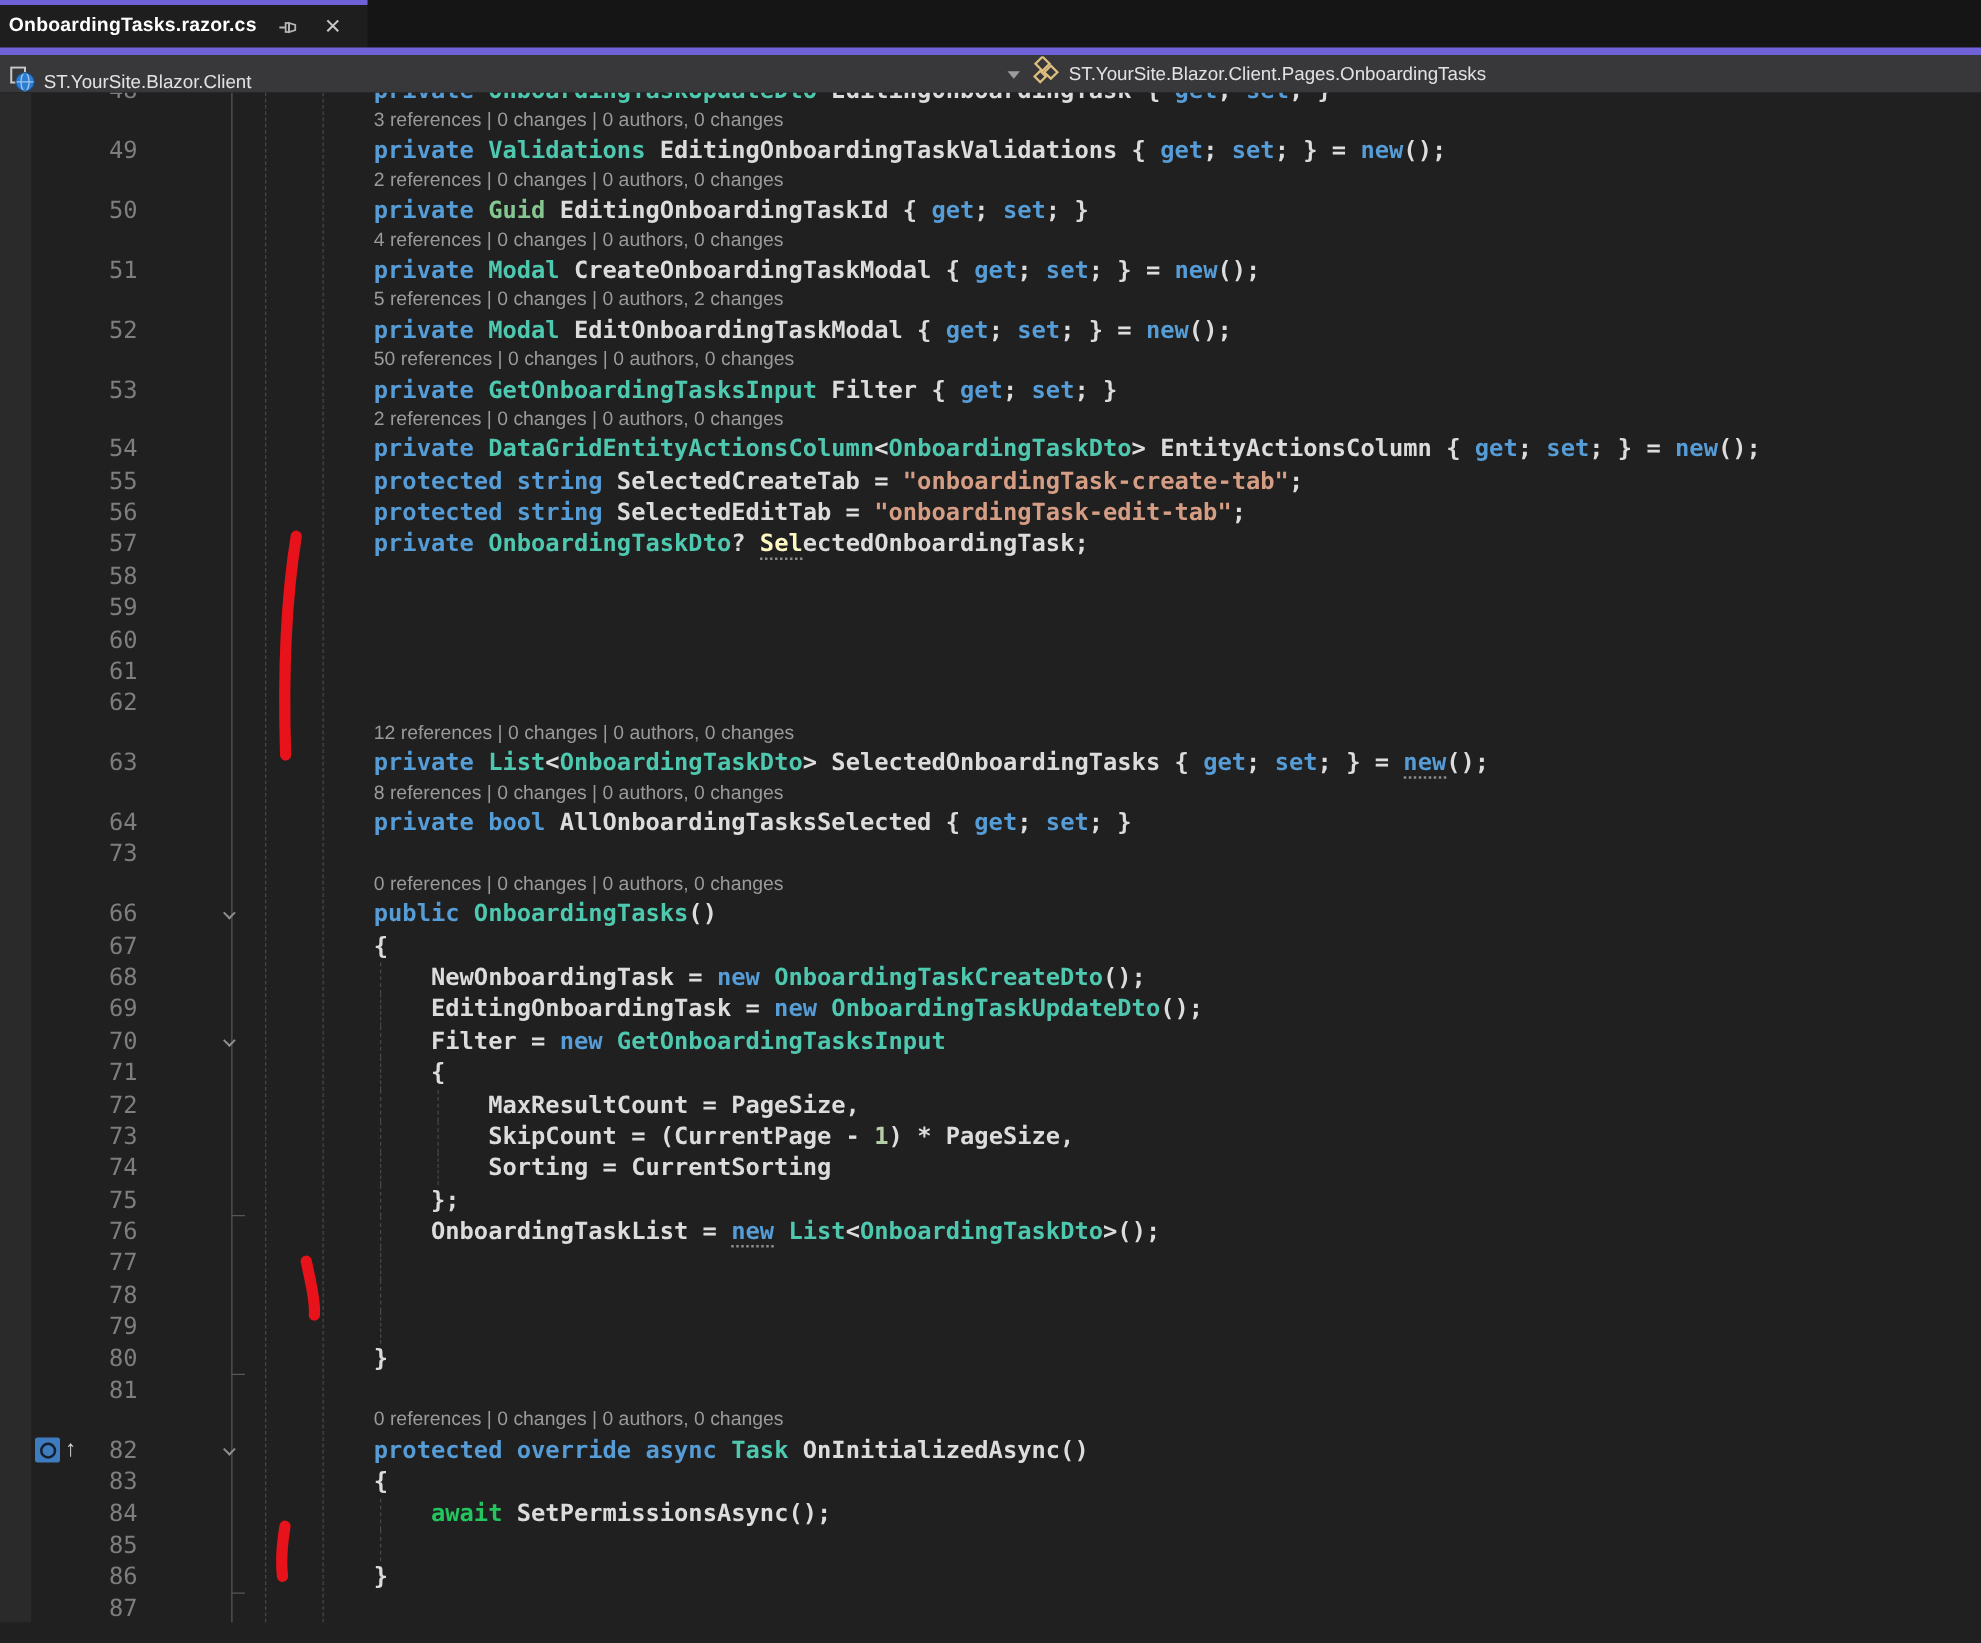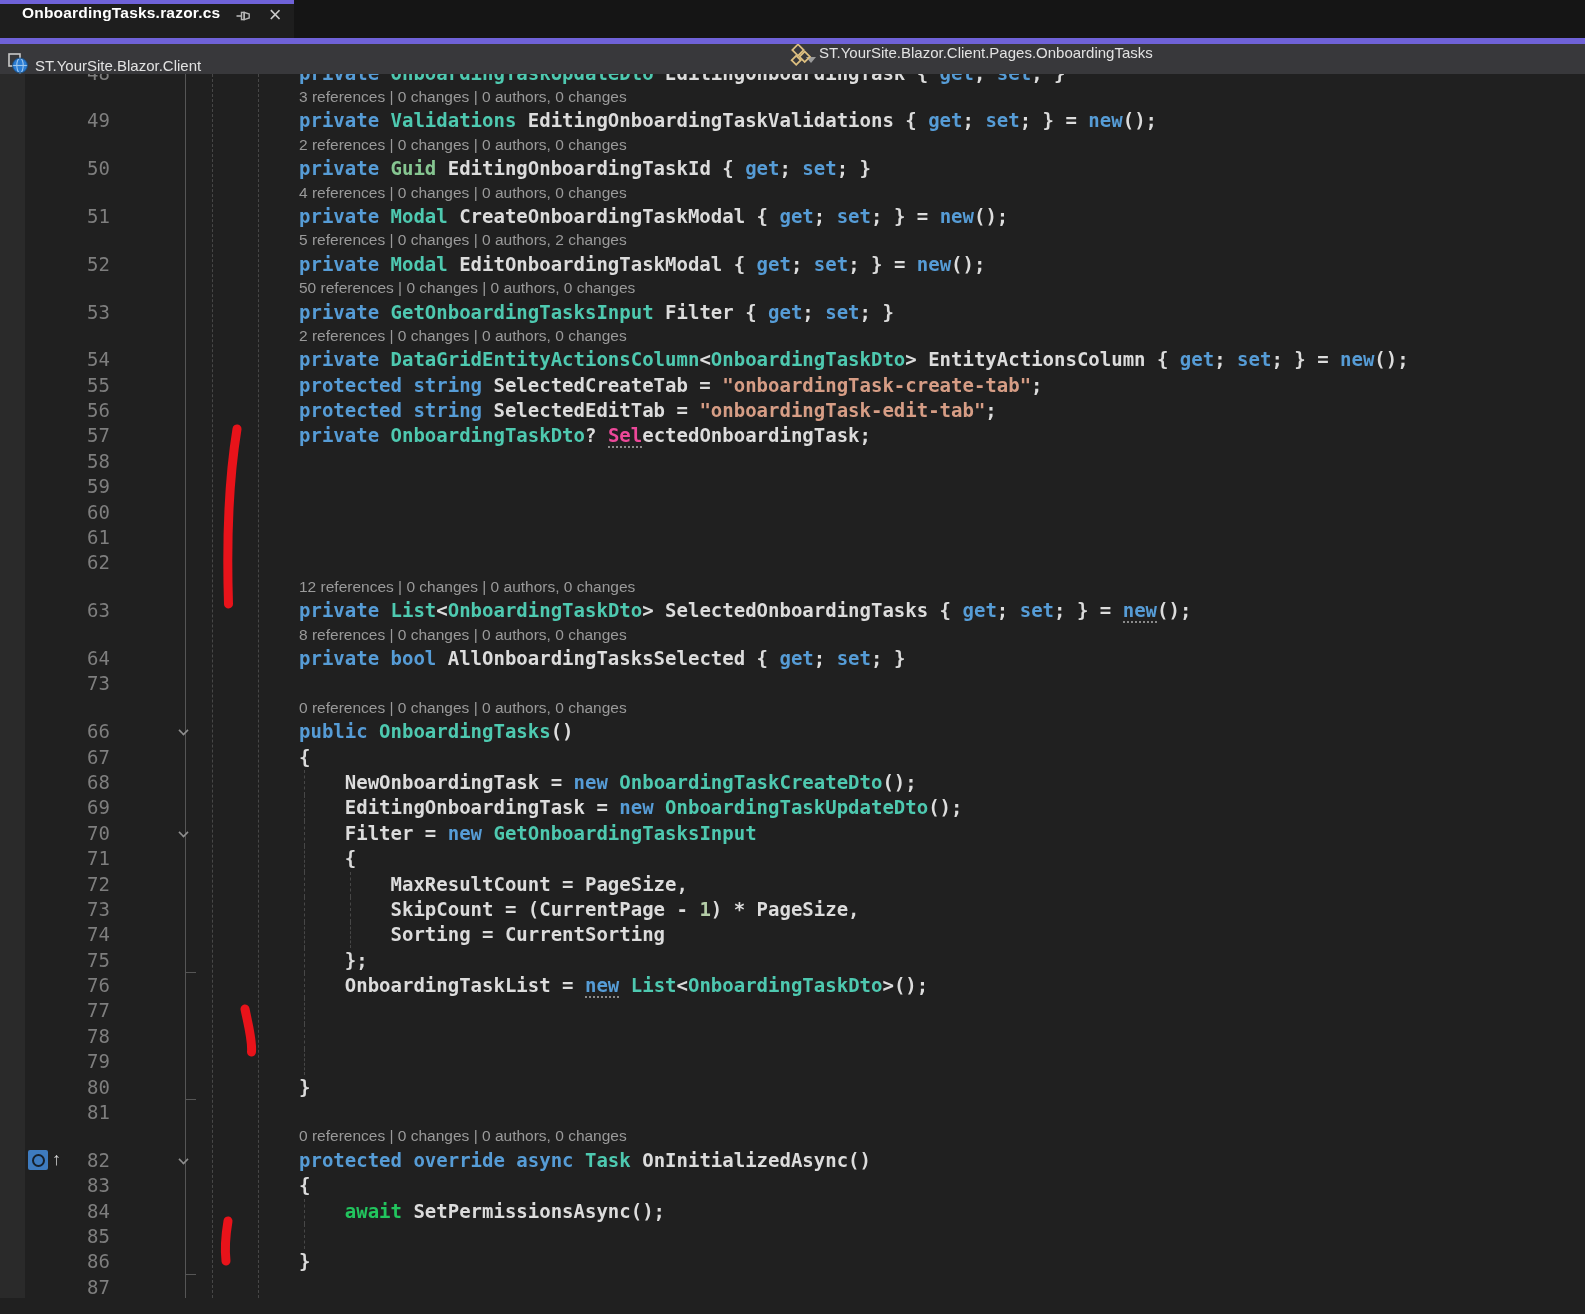--- a/index.html
+++ b/index.html
@@ -10,34 +10,34 @@
     --tab_bg:#1e1e1e;
     --breadcrumb_bg:#38383B;
   }
   *{margin:0;padding:0;box-sizing:border-box}
   html,body{width:1585px;height:1314px;overflow:hidden;background:var(--editor_bg);
     font-family:"Liberation Sans",sans-serif}
 
   
   .tabstrip{position:absolute;left:0;top:0;width:1585px;height:38px;background:var(--tabstrip_bg)}
   .tab{position:absolute;left:0;top:0;width:294px;height:38px;background:var(--tab_bg);
-    border-top:4px solid var(--accent);display:flex;padding:0 10px 0 22px}
+    border-top:4px solid var(--accent);display:flex;align-items:center;padding:0 10px 0 7px}
   .tab .title{color:#fff;font-size:15.5px;font-weight:700;letter-spacing:.2px;white-space:nowrap}
   .tab .ticon{margin-left:14px;display:flex;align-items:center;justify-content:center;width:22px;height:22px;border-radius:3px}
   .tab .close{color:#c9c9c9;font-size:22px;line-height:20px;font-weight:400}
   .purple-divider{position:absolute;left:0;top:38px;width:1585px;height:6px;background:var(--accent)}
 
   
   .navbar{position:absolute;left:0;top:44px;width:1585px;height:30px;background:var(--breadcrumb_bg);
     display:flex;align-items:center;color:#e2e2e2;font-size:15px}
   .crumb{display:flex;align-items:flex-end;height:100%;white-space:nowrap}
   .crumb .ic{display:inline-flex;margin:0 6px 0 8px}
   .ddchev{position:absolute;left:806px;top:13px;width:0;height:0;
     border-left:5px solid transparent;border-right:5px solid transparent;border-top:6px solid #9c9c9c}
-  .crumb2{position:absolute;left:786px;top:0;height:100%;display:flex;align-items:flex-start}
+  .crumb2{position:absolute;left:822px;top:0;height:100%;display:flex;align-items:center}
   .crumb2 .ic{margin-right:7px}
 
   
   .editor{position:absolute;left:0;top:74px;width:1585px;height:1224px;background:var(--editor_bg);overflow:hidden}
   .selmargin{position:absolute;left:0;top:0;width:25px;height:100%;background:#2a2a2a}
   .vsolid{position:absolute;left:185px;top:0;height:100%;width:1px;background:#565656}
   .vdash{position:absolute;top:0;height:100%;width:0;border-left:1px dashed #474747}
   .code-area{position:relative;width:100%;height:100%}
 
   .row{position:relative;width:100%}
@@ -55,21 +55,21 @@
     border-right:2px solid #8f8f8f;border-bottom:2px solid #8f8f8f;transform:rotate(45deg) scale(.8)}
   .ovr{position:absolute;left:28px;top:2px;width:40px;height:21px}
   .ovr b{position:absolute;left:0;top:0;width:20px;height:20px;background:#3E7BBF;border-radius:2px}
   .ovr b::after{content:"";position:absolute;left:4px;top:4px;width:9px;height:9px;border:2.5px solid #16202b;border-radius:50%}
   .ovr em{position:absolute;left:24px;top:-1px;font-style:normal;color:#d4d4d4;font-weight:700;font-size:18px;line-height:21px}
 
   
   .k{color:#569CD6}.c{color:#22c55e}.t{color:#4EC9B0}.s{color:#86C691}
   .r{color:#D69D85}.n{color:#B5CEA8}.p{color:#DCDCDC}
   .ku,.pu{border-bottom:2px dotted #8a8a8a}
-  .ku{color:#569CD6}.pu{color:#ec4899}
+  .ku{color:#569CD6}.pu{color:#fef9c3}
 
   
   .annot{position:absolute;left:0;top:0;width:1585px;height:1314px;pointer-events:none;z-index:6}
   .annot path{fill:none;stroke:var(--annotation_red);stroke-width:9;stroke-linecap:round}
 </style>
 </head>
 <body>
 
 <div class="tabstrip">
   <div class="tab">

